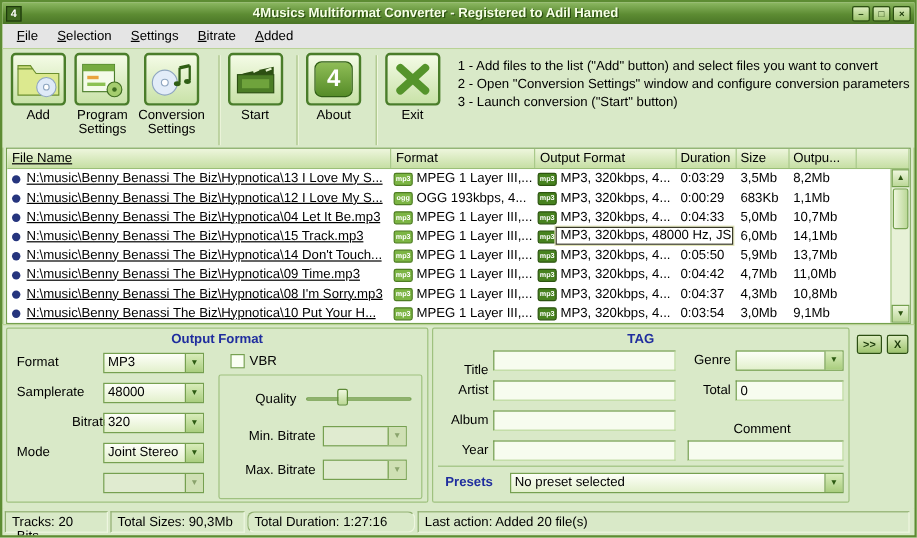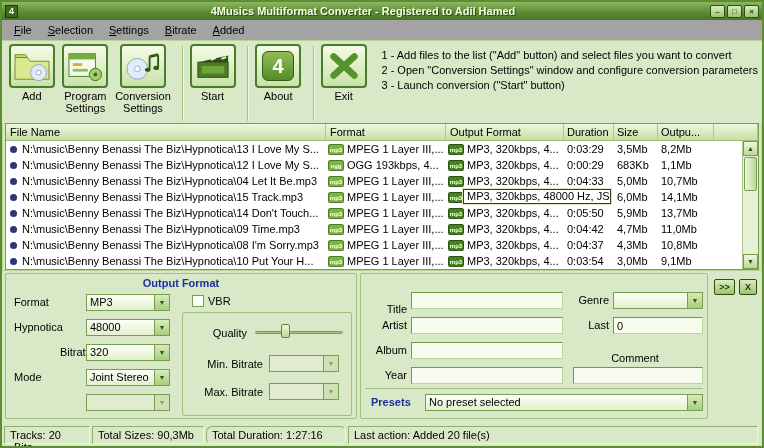--- a/index.html
+++ b/index.html
@@ -8,41 +8,41 @@
 
   .window { width:764px; height:448px; border:2px solid #5d8c33; box-shadow: inset 0 0 0 1px #b8d694; background:#d9e9c8; display:flex; flex-direction:column; overflow:hidden; }
 
   
   .titlebar { height:18px; flex:none; background:linear-gradient(180deg,#8cb862 0%,#5d8c33 55%,#4a7526 100%); display:flex; align-items:center; padding:0 3px; }
   .appicon { width:13px; height:13px; background:#3e691f; border:1px solid #1e3a0c; color:#fff; font-size:9px; font-weight:bold; text-align:center; line-height:11px; flex:none; }
   .titletext { flex:1; text-align:center; color:#f6ffe6; font-weight:bold; text-shadow:1px 1px 0 #2c4f12; white-space:nowrap; overflow:hidden; }
   .winbtn { width:15px; height:13px; margin-left:2px; background:linear-gradient(180deg,#dcedc0,#9dc36d); border:1px solid #2c4f12; border-radius:2px; color:#1c3a0a; font-size:8px; font-weight:bold; line-height:11px; text-align:center; flex:none; cursor:default; }
 
   
-  .menubar { height:21px; flex:none; display:flex; align-items:center; padding-left:4px; border-bottom:1px solid #b9d295; background:#a3a3a3; }
+  .menubar { height:21px; flex:none; display:flex; align-items:center; padding-left:4px; border-bottom:1px solid #b9d295; background:#e5e5e5; }
   .mi { display:inline-block; padding:2px 8px; cursor:default; }
   .mi::first-letter { text-decoration: underline; }
 
   
   .toolbar { height:82px; flex:none; display:flex; align-items:flex-start; padding:3px 4px 0 6px; background:#d9e9c8; }
   .tbtn { display:flex; flex-direction:column; align-items:center; margin-right:6px; width:58px; cursor:default; }
   .tbtn .iconbox { width:46px; height:44px; border:2px solid #4a7d2a; border-radius:4px; background:linear-gradient(180deg,#f4fbe6,#c9e2a8); display:flex; align-items:center; justify-content:center; }
   .tbtn .tlabel { margin-top:2px; text-align:center; line-height:12px; }
   .tsep { width:2px; align-self:stretch; margin:2px 5px; border-left:1px solid #a9c486; border-right:1px solid #eef6de; }
   .instructions { margin-left:8px; padding-top:4px; line-height:15px; white-space:nowrap; }
   .brandbox { width:32px; height:30px; background:linear-gradient(180deg,#8fbd57,#568c28); border:1px solid #2f5e14; border-radius:6px; color:#fff; font-size:20px; font-weight:bold; text-align:center; line-height:29px; }
 
   
   .filelist { flex:none; height:147px; margin:0 3px; border:1px solid #74a04e; background:#fff; position:relative; overflow:hidden; }
   .lheader { display:flex; height:17px; background:linear-gradient(180deg,#eef6dd,#c6dfa4); border-bottom:1px solid #9bbf78; }
   .hcell { padding:2px 4px; border-right:1px solid #a9c98a; white-space:nowrap; overflow:hidden; cursor:default; }
   .lbody { position:absolute; top:17px; left:0; right:16px; bottom:0; background:#fff; overflow:hidden; }
   .trow { display:flex; height:16px; align-items:center; position:relative; }
   .td { display:flex; align-items:center; overflow:hidden; padding-right:2px; height:16px; line-height:15px; }
-  .c1{width:320px;} .c2{width:120px;} .c3{width:118px;} .c4{width:50px;padding-left:3px;} .c5{width:44px;padding-left:3px;} .c6{width:56px;padding-left:3px;}
+  .c1{width:320px;text-decoration:underline;} .c2{width:120px;} .c3{width:118px;} .c4{width:50px;padding-left:3px;} .c5{width:44px;padding-left:3px;} .c6{width:56px;padding-left:3px;}
   .bullet { width:7px; height:7px; border-radius:50%; background:#26357e; margin:0 5px 0 4px; flex:none; }
   .fmticon { width:16px; height:11px; border-radius:2px; color:#fff; font-size:6px; font-weight:bold; line-height:10px; text-align:center; margin:0 3px 0 2px; flex:none; }
   .fmticon.src { background:#7cb544; border:1px solid #4e7d23; }
   .fmticon.out { background:#47821f; border:1px solid #2c5410; }
   .clip { overflow:hidden; white-space:nowrap; }
   .editbox { position:absolute; left:457px; top:0px; width:148px; height:15px; background:#fff; border:1px solid #3a3a2a; box-shadow:0 0 0 1px #e3e6b8; padding:0 3px; line-height:13px; white-space:nowrap; overflow:hidden; z-index:2; }
   .vscroll { position:absolute; top:17px; right:0; bottom:0; width:16px; background:#e7f1d7; border-left:1px solid #a9c98a; display:flex; flex-direction:column; }
   .sbtn { height:15px; flex:none; background:linear-gradient(180deg,#eef6dd,#bcd898); border:1px solid #74a04e; font-size:7px; color:#2c5410; text-align:center; line-height:13px; }
   .sthumb { height:34px; margin:1px; background:linear-gradient(90deg,#eef6dd,#bcd898); border:1px solid #74a04e; border-radius:2px; }
   .strack { flex:1; }
@@ -323,21 +323,21 @@
 
   <div class="panel">
 
     <div class="gbox" style="left:3px; top:2px; width:352px; height:146px;">
       <div class="gtitle">Output Format</div>
       <div class="flabel" style="left:8px; top:20px;">Format</div>
       <div class="combo" style="left:80px; top:20px; width:84px;">
         <span class="cv">MP3</span>
           <span class="ca">▼</span>
       </div>
-      <div class="flabel" style="left:8px; top:45px;">Hypnotica</div>
+      <div class="flabel" style="left:8px; top:45px;">Samplerate</div>
       <div class="combo" style="left:80px; top:45px; width:84px;">
         <span class="cv">48000</span>
           <span class="ca">▼</span>
       </div>
       <div class="flabel" style="left:8px; top:70px;padding-left:46px;">Bitrate</div>
       <div class="combo" style="left:80px; top:70px; width:84px;">
         <span class="cv">320</span>
           <span class="ca">▼</span>
       </div>
       <div class="flabel" style="left:8px; top:95px;">Mode</div>
@@ -369,32 +369,33 @@
         </div>
         <div class="flabel rlabel" style="left:4px; top:71px; width:76px;">Max. Bitrate</div>
         <div class="combo disabled" style="left:86px; top:70px; width:70px;">
           <span class="cv"></span>
             <span class="ca">▼</span>
         </div>
       </div>
     </div>
 
     <div class="gbox" style="left:358px; top:2px; width:348px; height:146px;">
+      <div class="gtitle">TAG</div>
 
       <div class="flabel rlabel" style="left:4px; top:27px; width:42px;">Title</div>
       <input class="tinput" style="left: 50px; top: 18px; width: 152px;">
       <div class="flabel rlabel" style="left:206px; top:18px; width:42px;">Genre</div>
       <div class="combo" style="left:252px; top:18px; width:90px;">
         <span class="cv"></span>
           <span class="ca">▼</span>
       </div>
 
       <div class="flabel rlabel" style="left:4px; top:43px; width:42px;">Artist</div>
       <input class="tinput" style="left: 50px; top: 43px; width: 152px;">
-      <div class="flabel rlabel" style="left:206px; top:43px; width:42px;">Last</div>
+      <div class="flabel rlabel" style="left:206px; top:43px; width:42px;">Total</div>
       <input class="tinput" style="left: 252px; top: 43px; width: 90px;" value="0">
 
       <div class="flabel rlabel" style="left:4px; top:68px; width:42px;">Album</div>
       <input class="tinput" style="left: 50px; top: 68px; width: 152px;">
       <div class="flabel" style="left:206px; top:76px; width:136px; text-align:center;">Comment</div>
 
       <div class="flabel rlabel" style="left:4px; top:93px; width:42px;">Year</div>
       <input class="tinput" style="left: 50px; top: 93px; width: 152px;">
       <input class="tinput" style="left: 212px; top: 93px; width: 130px;">
 

